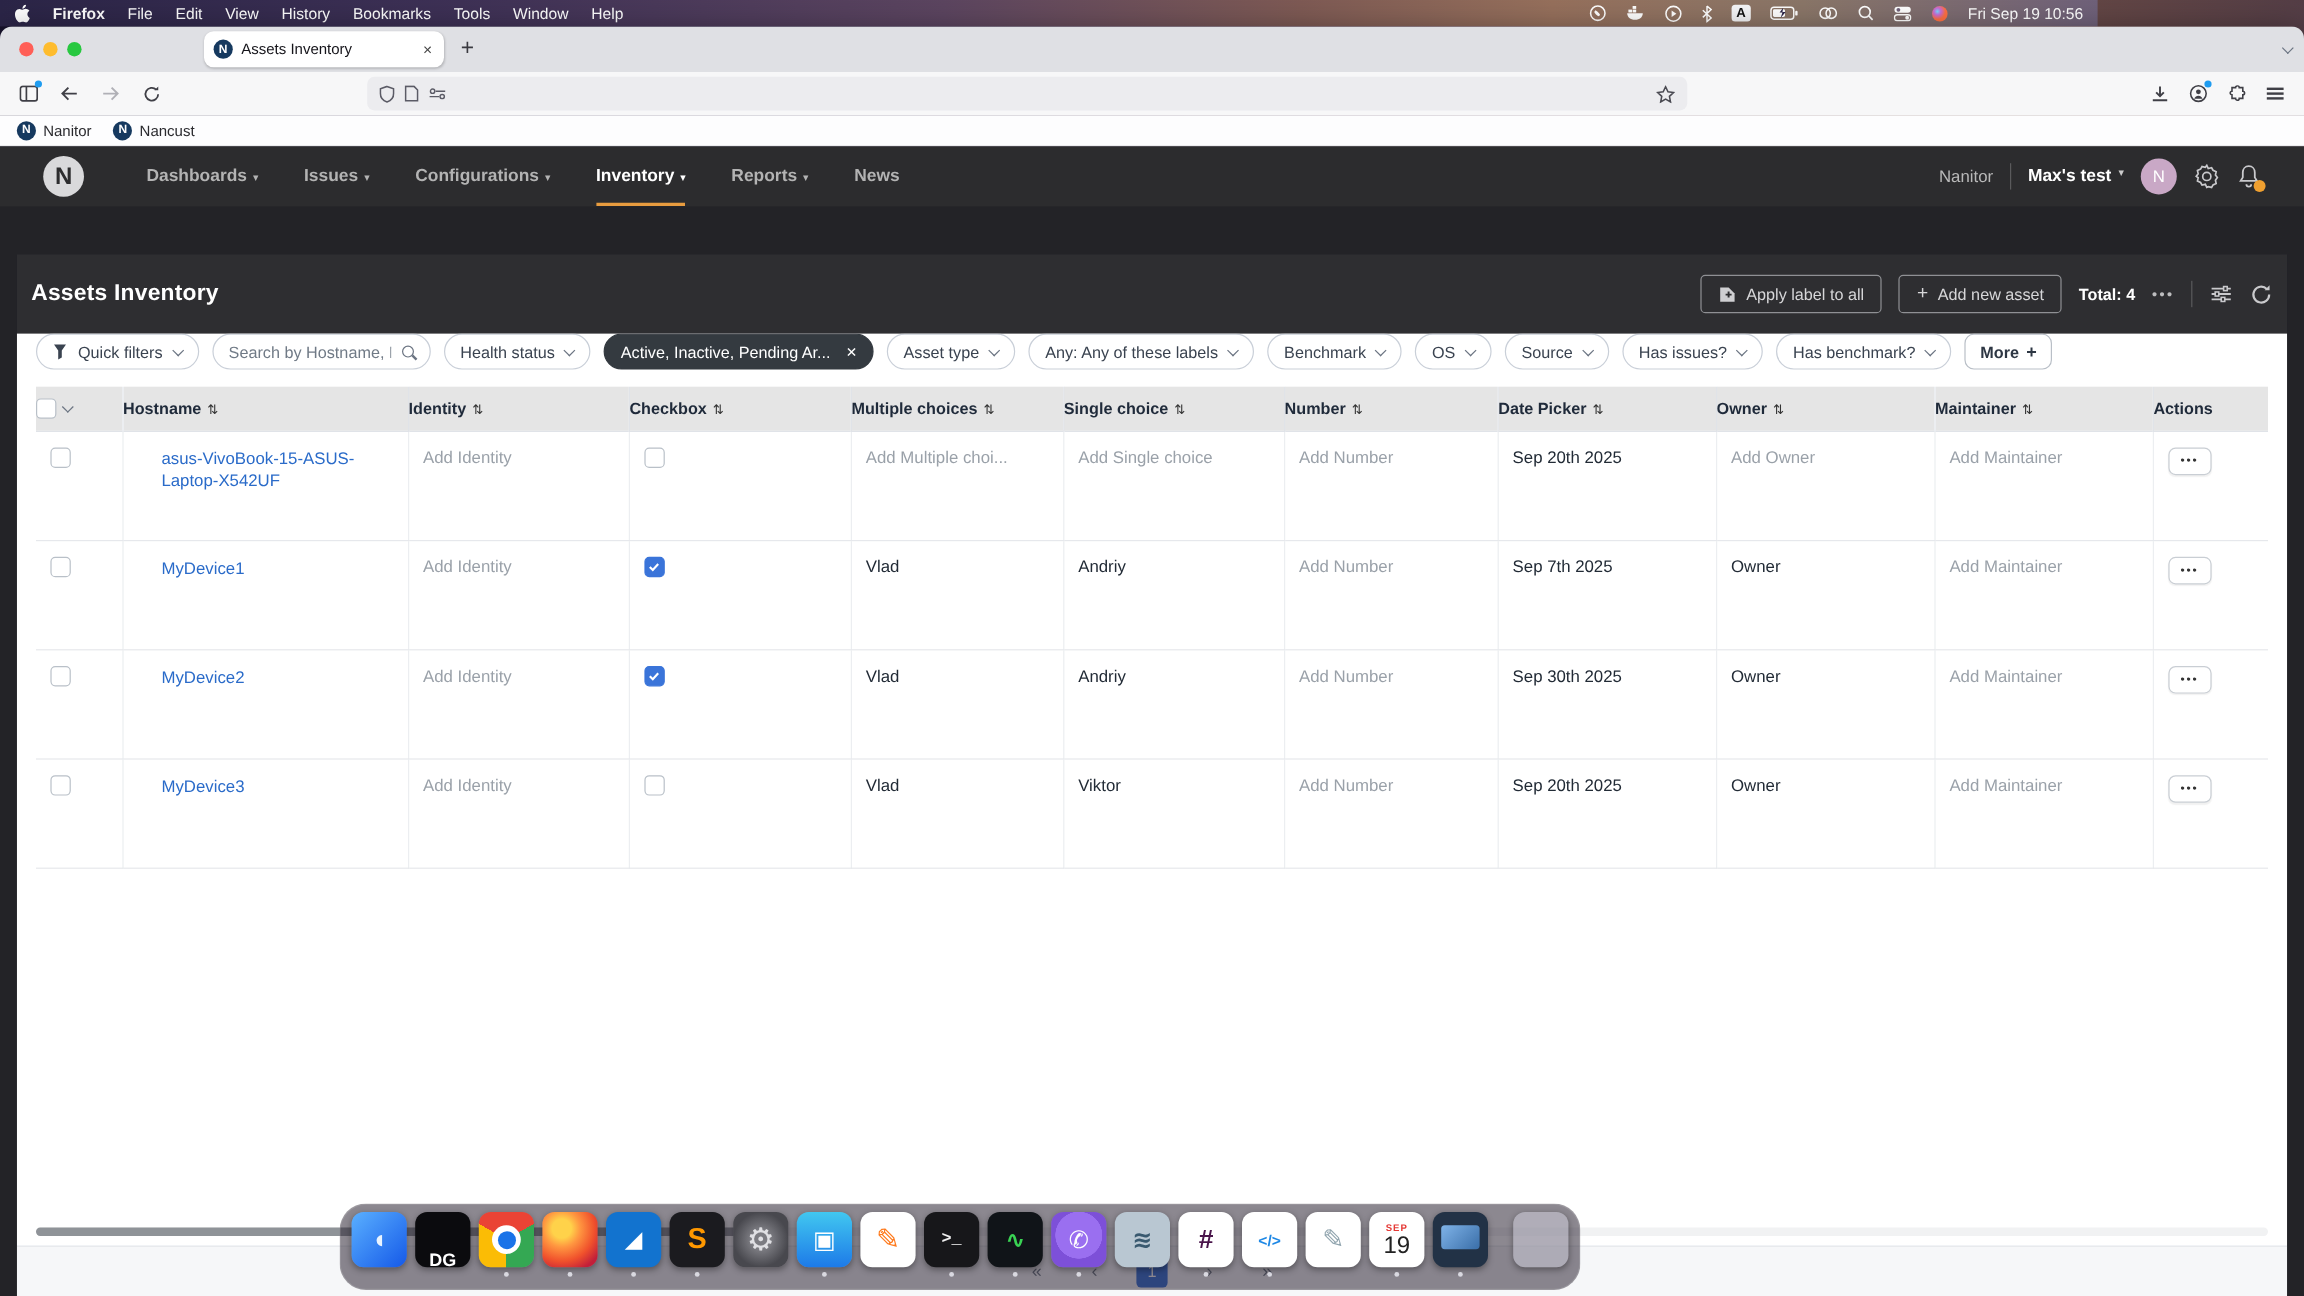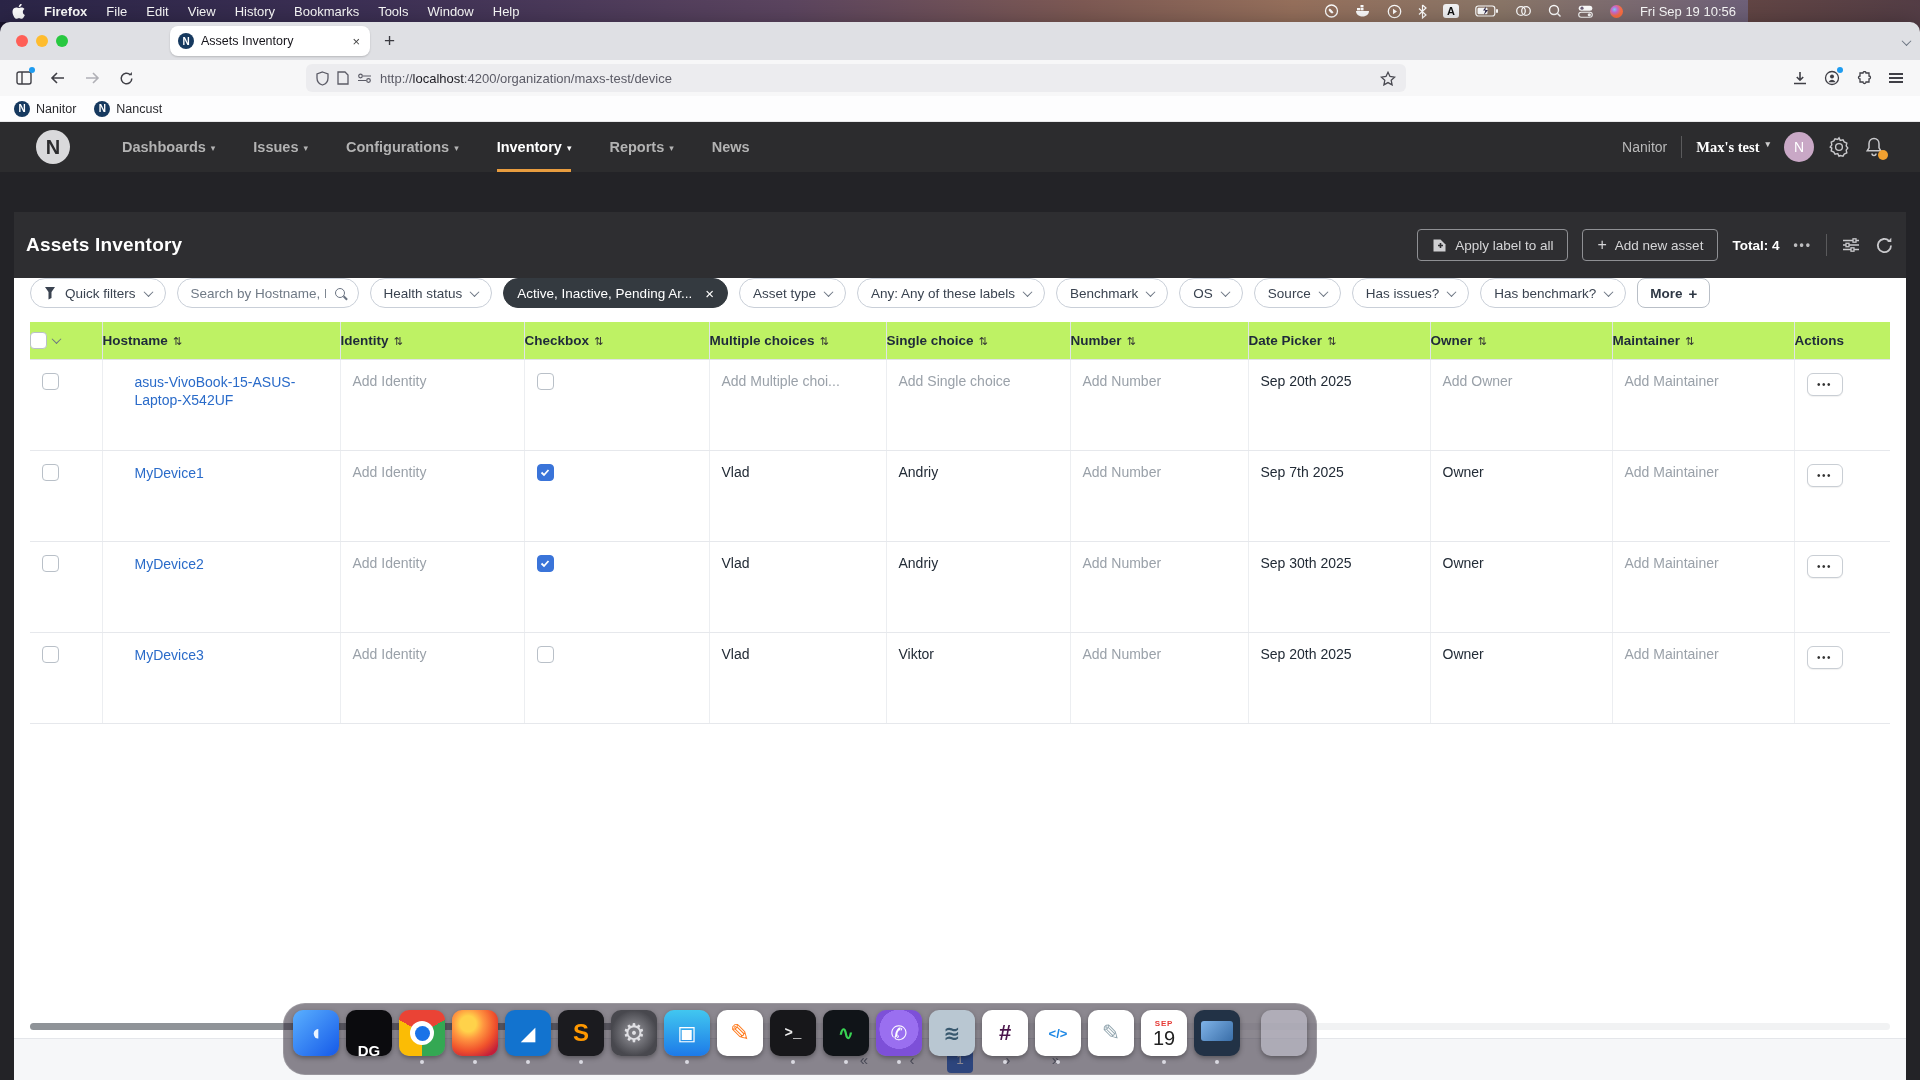--- a/index.html
+++ b/index.html
@@ -61,21 +61,21 @@
   .appnav { height:50px; background:#2c2c2e; display:flex; align-items:center; padding:0 36px; flex:0 0 auto; }
   .logo { width:34px; height:34px; border-radius:50%; background:#d9d9db; color:#2c2c2e;
     display:flex; align-items:center; justify-content:center; font-weight:800; font-size:20px; margin-right:52px; }
   .navitems { display:flex; gap:38px; }
   .nav-it { color:#b3b3b3; font-size:14.5px; font-weight:600; display:flex; align-items:center; gap:5px; height:50px; }
   .nav-it .caret { font-size:9px; margin-top:2px; }
   .nav-it.active { color:#fff; box-shadow:inset 0 -3px 0 #e89c3f; }
   .nav-right { margin-left:auto; display:flex; align-items:center; gap:14px; }
   .org-name { color:#b9b9b9; font-size:14px; }
   .nav-div { width:1px; height:22px; background:#5a5a5c; }
-  .workspace { color:#fff; font-size:14.5px; font-weight:700; display:flex; align-items:flex-start; gap:6px;font-family:Liberation Serif, serif; }
+  .workspace { color:#fff; font-size:14.5px; font-weight:700; display:flex; align-items:flex-start; gap:6px; }
   .workspace .caret { font-size:9px; color:#ccc; }
   .avatar { width:30px; height:30px; border-radius:50%; background:#c9a8c6; color:#fff; font-size:14px;
     display:flex; align-items:center; justify-content:center; }
   .bell-wrap { position:relative; display:inline-flex; }
   .bell-badge { position:absolute; right:-4px; bottom:-2px; width:10px; height:10px; border-radius:50%; background:#f0a030; }
 
   .wrap { flex:1; margin:0 14px; display:flex; flex-direction:column; overflow:hidden; }
   .gap-band { height:40px; flex:0 0 auto; }
   .phead { height:66px; background:#2e2e31; flex:0 0 auto; display:flex; align-items:center; padding:0 12px; }
   .phead h1 { color:#fff; font-size:19px; font-weight:700; letter-spacing:.2px; }
@@ -105,21 +105,21 @@
   .mag { width:10px; height:10px; border:1.6px solid #6b7482; border-radius:50%; position:relative; flex:0 0 auto; }
   .mag::after { content:''; position:absolute; width:5px; height:1.6px; background:#6b7482;
     transform:rotate(45deg); right:-4px; bottom:-2px; }
   .more-btn { height:30px; border:1px solid #b9bfc7; border-radius:8px; background:#fff; color:#2e3744;
     font-size:13.5px; font-weight:700; padding:0 12px; display:inline-flex; align-items:center; gap:6px; font-family:inherit; }
   .more-btn .plus { font-size:15px; }
 
   
   .tbl-area { flex:1; overflow:hidden; display:flex; flex-direction:column; padding:0 16px; }
   table { border-collapse:collapse; table-layout:fixed; width:1860px; flex:0 0 auto; }
-  thead th { background:#bef264; color:#1f2a3a; font-size:13.5px; font-weight:700; text-align:left;
+  thead th { background:#e5e5e5; color:#1f2a3a; font-size:13.5px; font-weight:700; text-align:left;
     height:37px; padding:0 0; border-right:1px solid #e0e3e8; white-space:nowrap; overflow:hidden; }
   thead th:last-child { border-right:none; }
   .sort { font-size:11px; color:#333; margin-left:5px; font-weight:400; }
   tbody td { border-bottom:1px solid #e6e8ec; border-right:1px solid #eceef1; vertical-align:top;
     padding:13px 12px; height:91px; font-size:14px; color:#222b36; }
   tbody td:last-child { border-right:none; }
   tbody tr:first-child td { border-top:1px solid #e0e3e8; }
   .host-link { color:#2a6bc9; text-decoration:none; line-height:1.35; display:inline-block; word-break:break-word;margin-left:20px; }
   .ph { color:#9aa1a9; }
   .cb { width:17px; height:17px; border:1.5px solid #b9c0c8; border-radius:4px; background:#fff;
@@ -306,21 +306,20 @@
             <path d="M1 1h7l3 3v9H1z" fill="none" stroke="#5b5b66" stroke-width="1.3"></path>
           </svg>
       </span>
       <span>
         <svg class="icn" width="15" height="10" viewBox="0 0 15 10">
             <circle cx="3.5" cy="3" r="1.8" fill="none" stroke="#5b5b66" stroke-width="1.2"></circle>
             <path d="M6 3h8M1 7.5h8" stroke="#5b5b66" stroke-width="1.2"></path>
             <circle cx="11.5" cy="7.5" r="1.8" fill="none" stroke="#5b5b66" stroke-width="1.2"></circle>
           </svg>
       </span>
-      <span class="urltext"><span>http://</span><span class="host">localhost</span><span>:4200/organization/maxs-test/device</span></span>
       <span class="url-star">
         <svg class="icn" width="16" height="15" viewBox="0 0 16 15">
             <path d="M8 1.3l2 4.2 4.6.6-3.4 3.2.9 4.6L8 11.6l-4.1 2.3.9-4.6L1.4 6.1 6 5.5z" fill="none" stroke="#4a4a52" stroke-width="1.3"></path>
           </svg>
       </span>
     </div>
 
     <div class="tb-right">
       <span class="tb-ic">
         <svg class="icn" width="16" height="15" viewBox="0 0 16 15">

